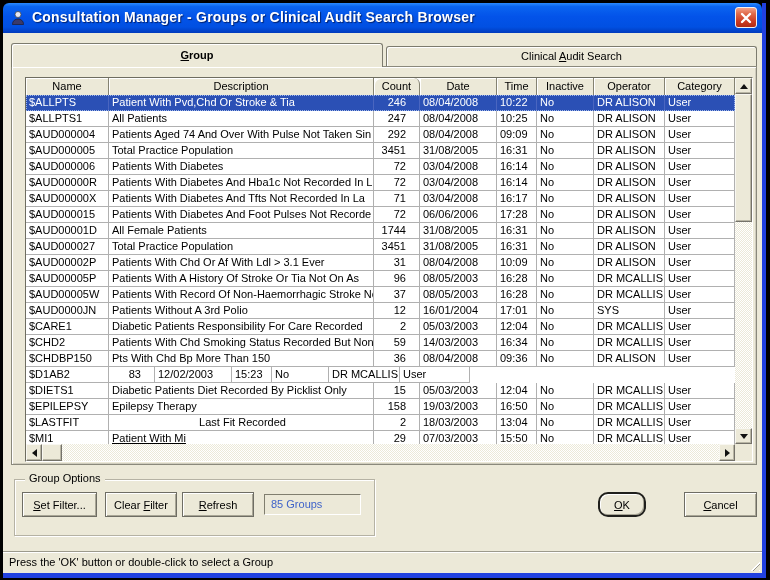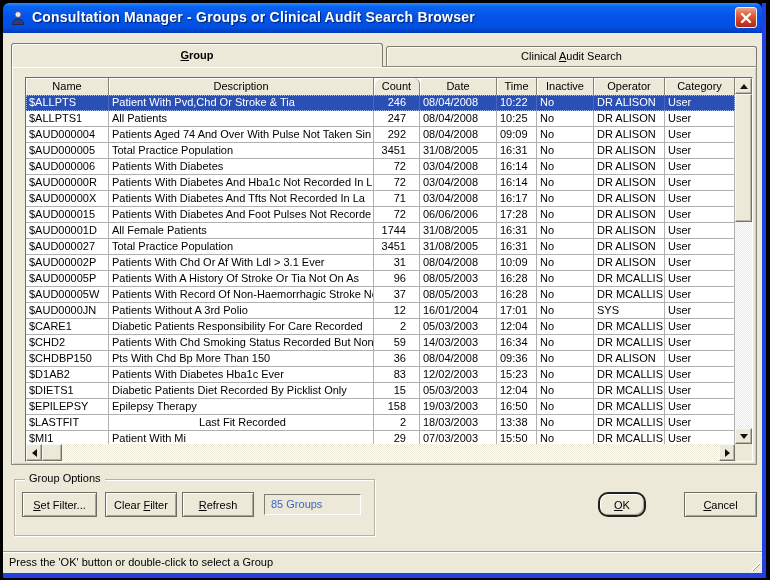--- a/index.html
+++ b/index.html
@@ -293,21 +293,20 @@
                 <div class="cell" style="width: 265px;">Pts With Chd Bp More Than 150</div>
                 <div class="cell num" style="width: 46px;">36</div>
                 <div class="cell" style="width: 77px;">08/04/2008</div>
                 <div class="cell" style="width: 40px;">09:36</div>
                 <div class="cell" style="width: 57px;">No</div>
                 <div class="cell" style="width: 71px;">DR ALISON</div>
                 <div class="cell" style="width: 70px;">User</div>
               </div>
               <div class="grow">
                 <div class="cell" style="width: 83px;">$D1AB2</div>
-                <div class="cell" style="width: 265px;">Patients With Diabetes Hba1c Ever</div>
                 <div class="cell num" style="width: 46px;">83</div>
                 <div class="cell" style="width: 77px;">12/02/2003</div>
                 <div class="cell" style="width: 40px;">15:23</div>
                 <div class="cell" style="width: 57px;">No</div>
                 <div class="cell" style="width: 71px;">DR MCALLIS</div>
                 <div class="cell" style="width: 70px;">User</div>
               </div>
               <div class="grow">
                 <div class="cell" style="width: 83px;">$DIETS1</div>
                 <div class="cell" style="width: 265px;">Diabetic Patients Diet Recorded By Picklist Only</div>
@@ -326,28 +325,28 @@
                 <div class="cell" style="width: 40px;">16:50</div>
                 <div class="cell" style="width: 57px;">No</div>
                 <div class="cell" style="width: 71px;">DR MCALLIS</div>
                 <div class="cell" style="width: 70px;">User</div>
               </div>
               <div class="grow">
                 <div class="cell" style="width: 83px;">$LASTFIT</div>
                 <div class="cell" style="width: 265px; text-align: center;">Last Fit Recorded</div>
                 <div class="cell num" style="width: 46px;">2</div>
                 <div class="cell" style="width: 77px;">18/03/2003</div>
-                <div class="cell" style="width: 40px;">13:38</div>
+                <div class="cell" style="width: 40px;">13:04</div>
                 <div class="cell" style="width: 57px;">No</div>
                 <div class="cell" style="width: 71px;">DR MCALLIS</div>
                 <div class="cell" style="width: 70px;">User</div>
               </div>
               <div class="grow">
                 <div class="cell" style="width: 83px;">$MI1</div>
-                <div class="cell" style="width: 265px;">Patient With Mi</div>
+                <div class="cell" style="width: 265px; text-decoration: underline;">Patient With Mi</div>
                 <div class="cell num" style="width: 46px;">29</div>
                 <div class="cell" style="width: 77px;">07/03/2003</div>
                 <div class="cell" style="width: 40px;">15:50</div>
                 <div class="cell" style="width: 57px;">No</div>
                 <div class="cell" style="width: 71px;">DR MCALLIS</div>
                 <div class="cell" style="width: 70px;">User</div>
               </div>
             </div>
 
           <div class="vscroll">

